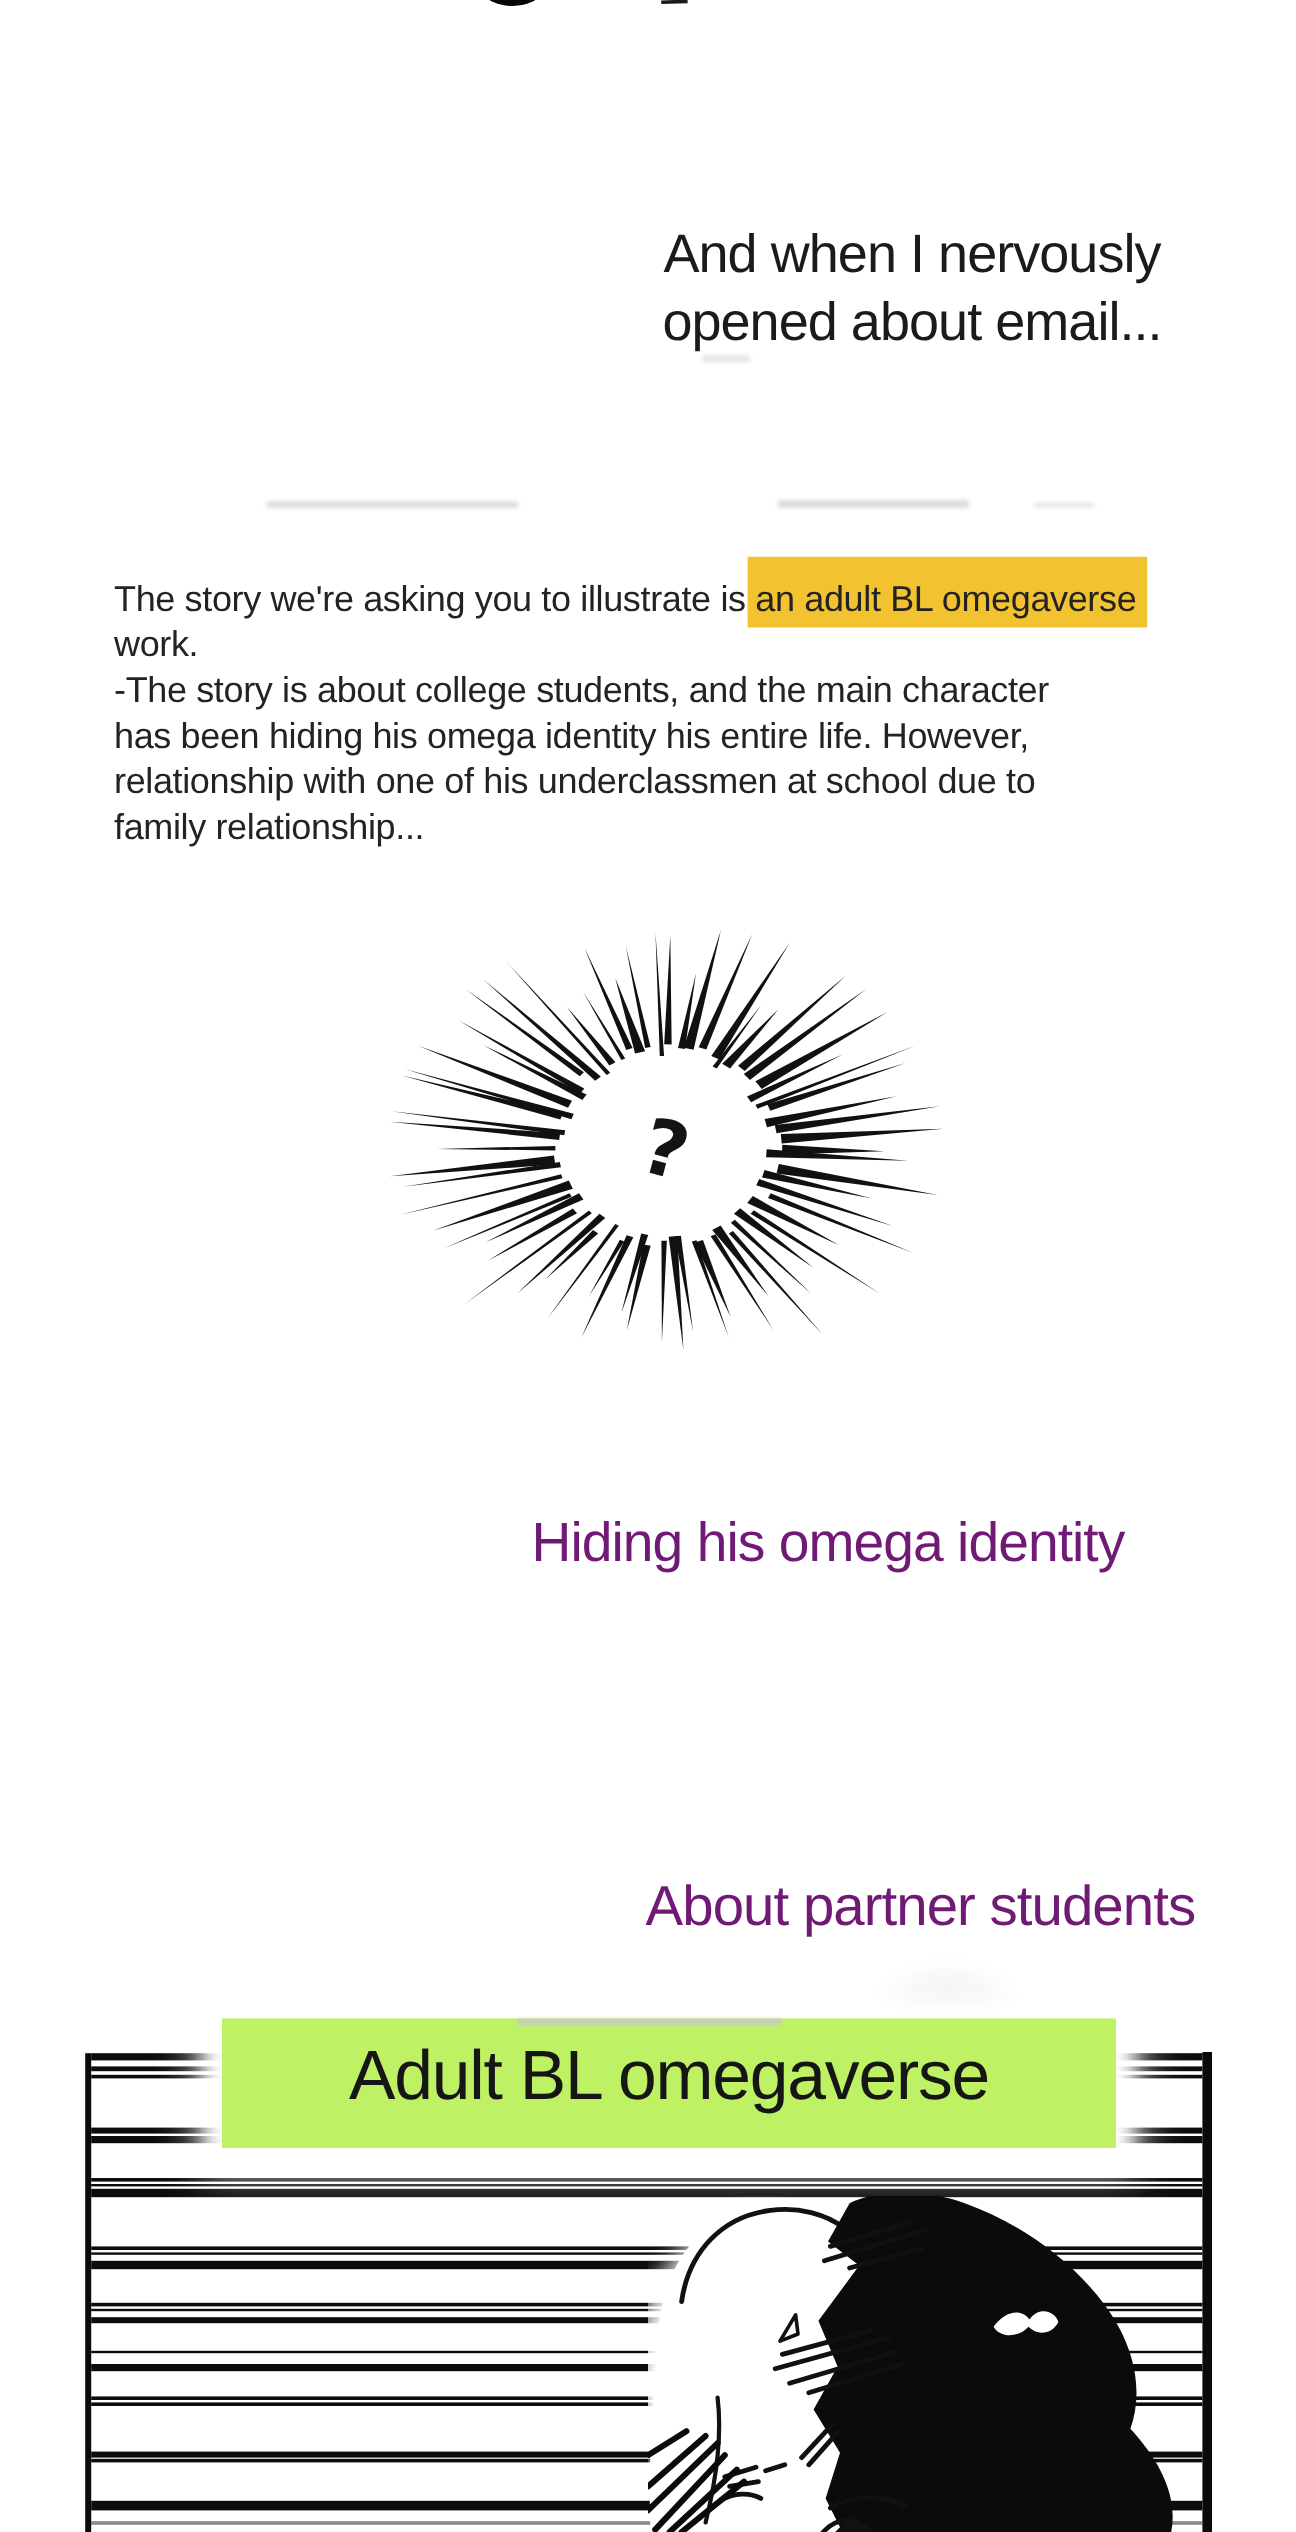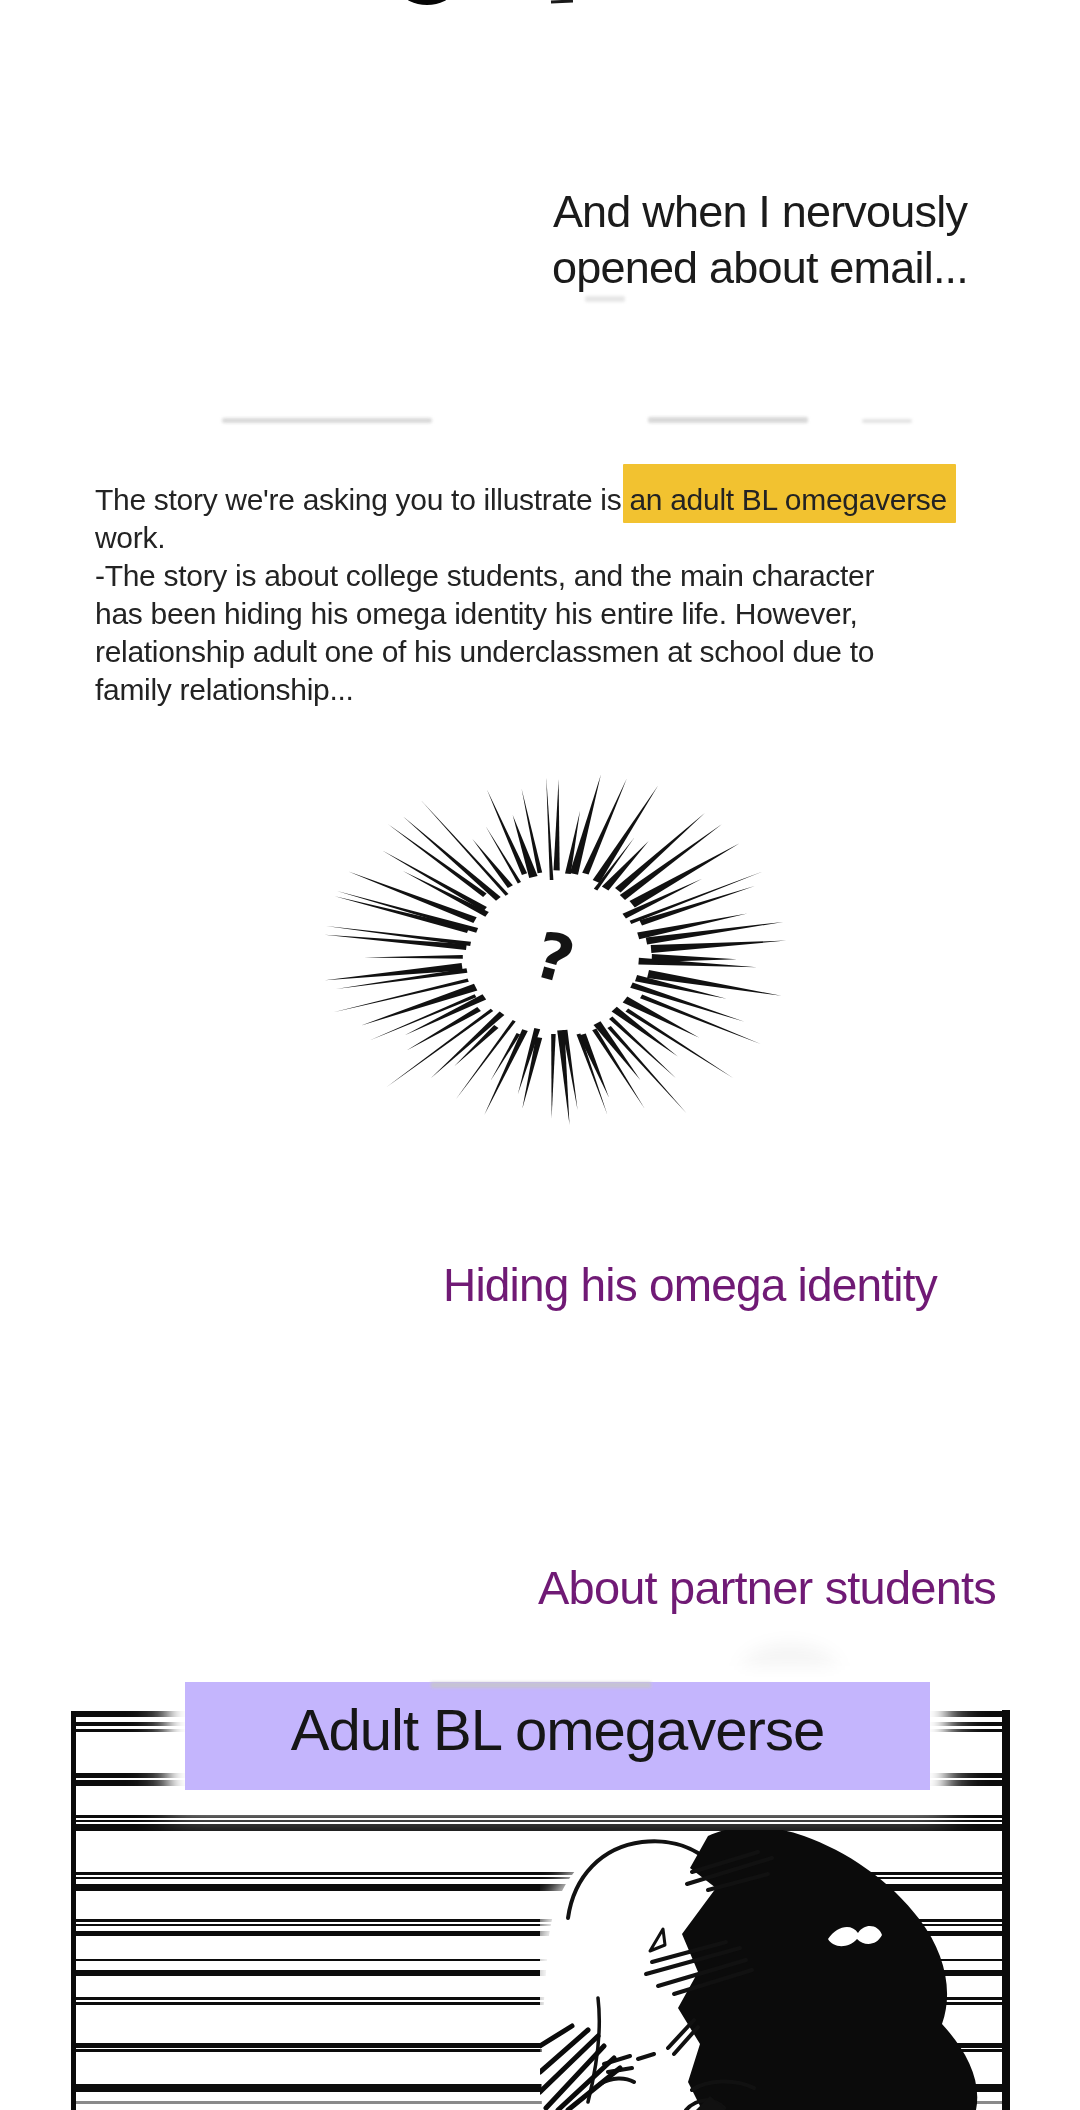--- a/index.html
+++ b/index.html
@@ -33,21 +33,21 @@
   .p2{left:168px;top:1418px;font-size:46px;}
   .p3{left:538px;top:1560px;font-size:47px;}
 
   
   .panel{position:absolute;left:0;top:1710px;width:1080px;height:400px;}
   .pline{position:absolute;left:76px;width:926px;background:#0c0c0c;}
   .border-l{position:absolute;left:71px;top:1px;width:5px;height:399px;background:#0a0a0a;}
   .border-r{position:absolute;left:1002px;top:0;width:8px;height:400px;background:#0a0a0a;}
 
   
-  .titlebox{position:absolute;left:185px;top:1682px;width:745px;height:108px;background:#c4b5fd;
+  .titlebox{position:absolute;left:185px;top:1682px;width:745px;height:108px;background:#bef264;
             box-shadow:0 0 16px 12px #ffffff, 0 0 34px 18px rgba(255,255,255,0.9);
             text-align:center;}
   .titlebox .title{margin-top:14px;font-size:58px;letter-spacing:-1px;color:#161616;white-space:nowrap;}
   .gt{position:absolute;left:246px;top:0px;width:220px;height:6px;background:#c7c7c7;filter:blur(1.4px);opacity:.8;}
   .boxglow{position:absolute;left:742px;top:1646px;width:95px;height:52px;background:rgba(0,0,0,0.06);
            border-radius:50%;filter:blur(9px);}
 
   
   .art{position:absolute;left:540px;top:1830px;width:480px;height:280px;}
 </style>
@@ -67,21 +67,21 @@
   <div class="ghost" style="left:585px;top:296px;width:40px;height:6px;opacity:.35;"></div>
   <div class="ghost" style="left:222px;top:418px;width:210px;height:5px;"></div>
   <div class="ghost" style="left:648px;top:417px;width:160px;height:6px;"></div>
   <div class="ghost" style="left:862px;top:419px;width:50px;height:4px;opacity:.4;"></div>
 
   <div class="email">
     <div><span>The story we're asking you to illustrate is </span><span class="hl" style="background: rgb(242, 194, 48);">an adult BL omegaverse</span></div>
     <div>work.</div>
     <div>-The story is about college students, and the main character</div>
     <div>has been hiding his omega identity his entire life. However,</div>
-    <div>relationship adult one of his underclassmen at school due to</div>
+    <div>relationship with one of his underclassmen at school due to</div>
     <div>family relationship...</div>
   </div>
 
   <svg class="burst" viewBox="0 0 480 460">
     <g id="spikes">
         <polygon points="336.9,225.9 421.9,231.3 336.7,234.0" fill="#111111"></polygon>
         <polygon points="323.9,229.8 441.9,239.2 323.4,236.4" fill="#111111"></polygon>
         <polygon points="334.0,242.0 466.4,267.8 332.1,249.9" fill="#111111"></polygon>
         <polygon points="322.1,247.1 411.6,270.7 320.0,253.2" fill="#111111"></polygon>
         <polygon points="317.7,254.5 429.6,293.8 315.2,259.8" fill="#111111"></polygon>

